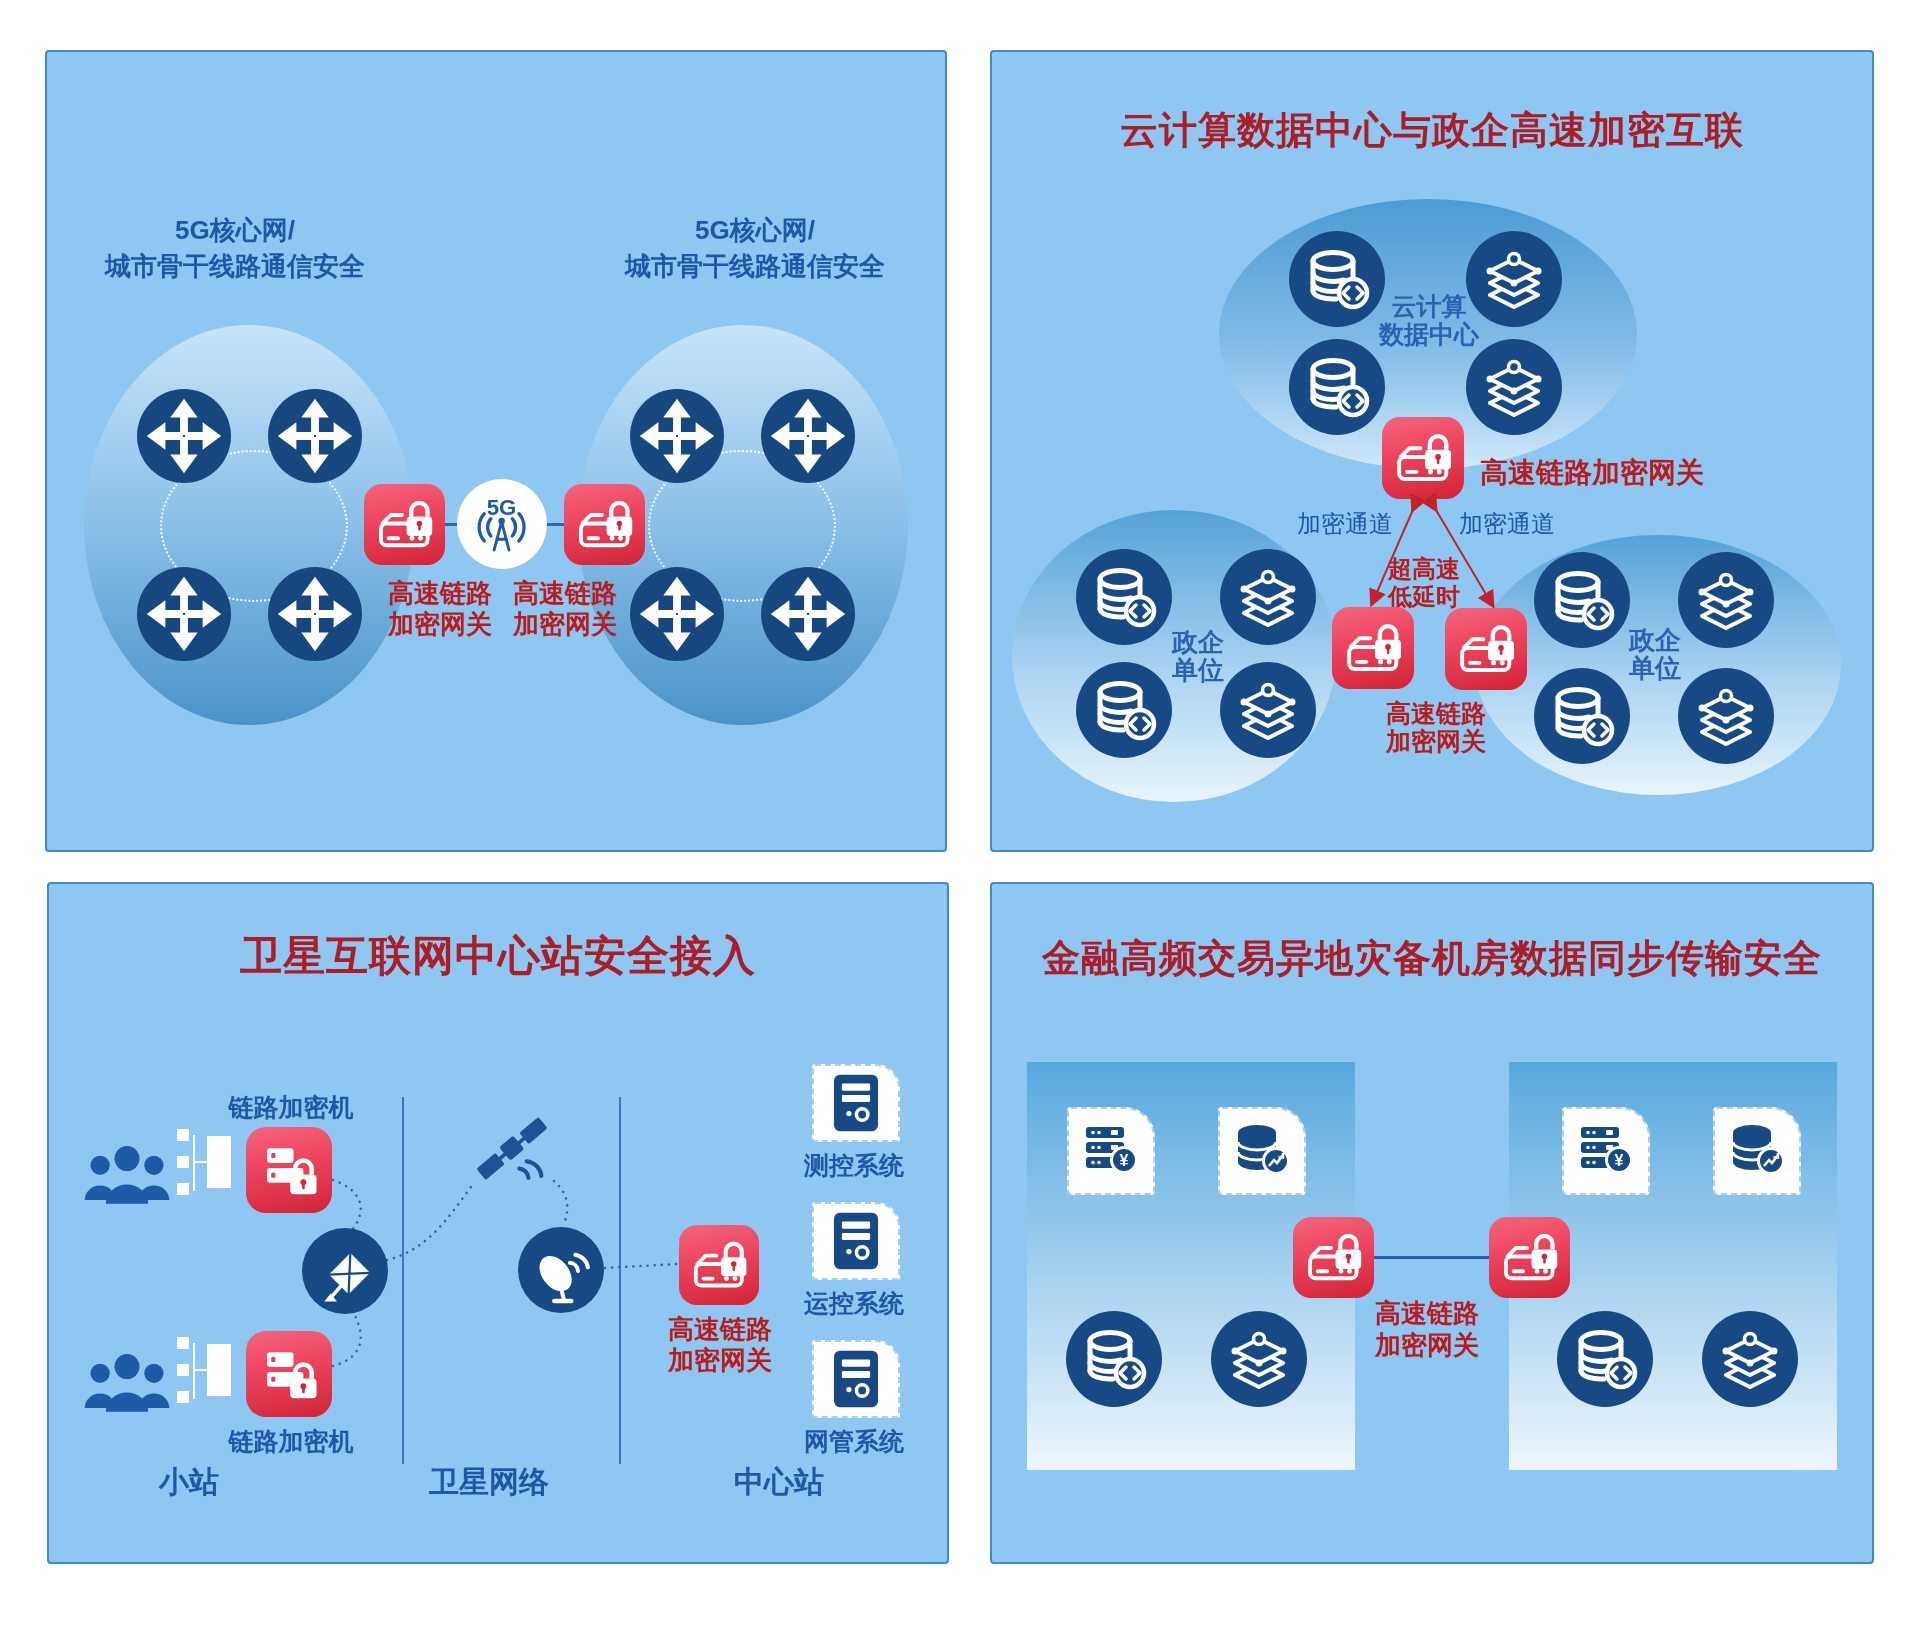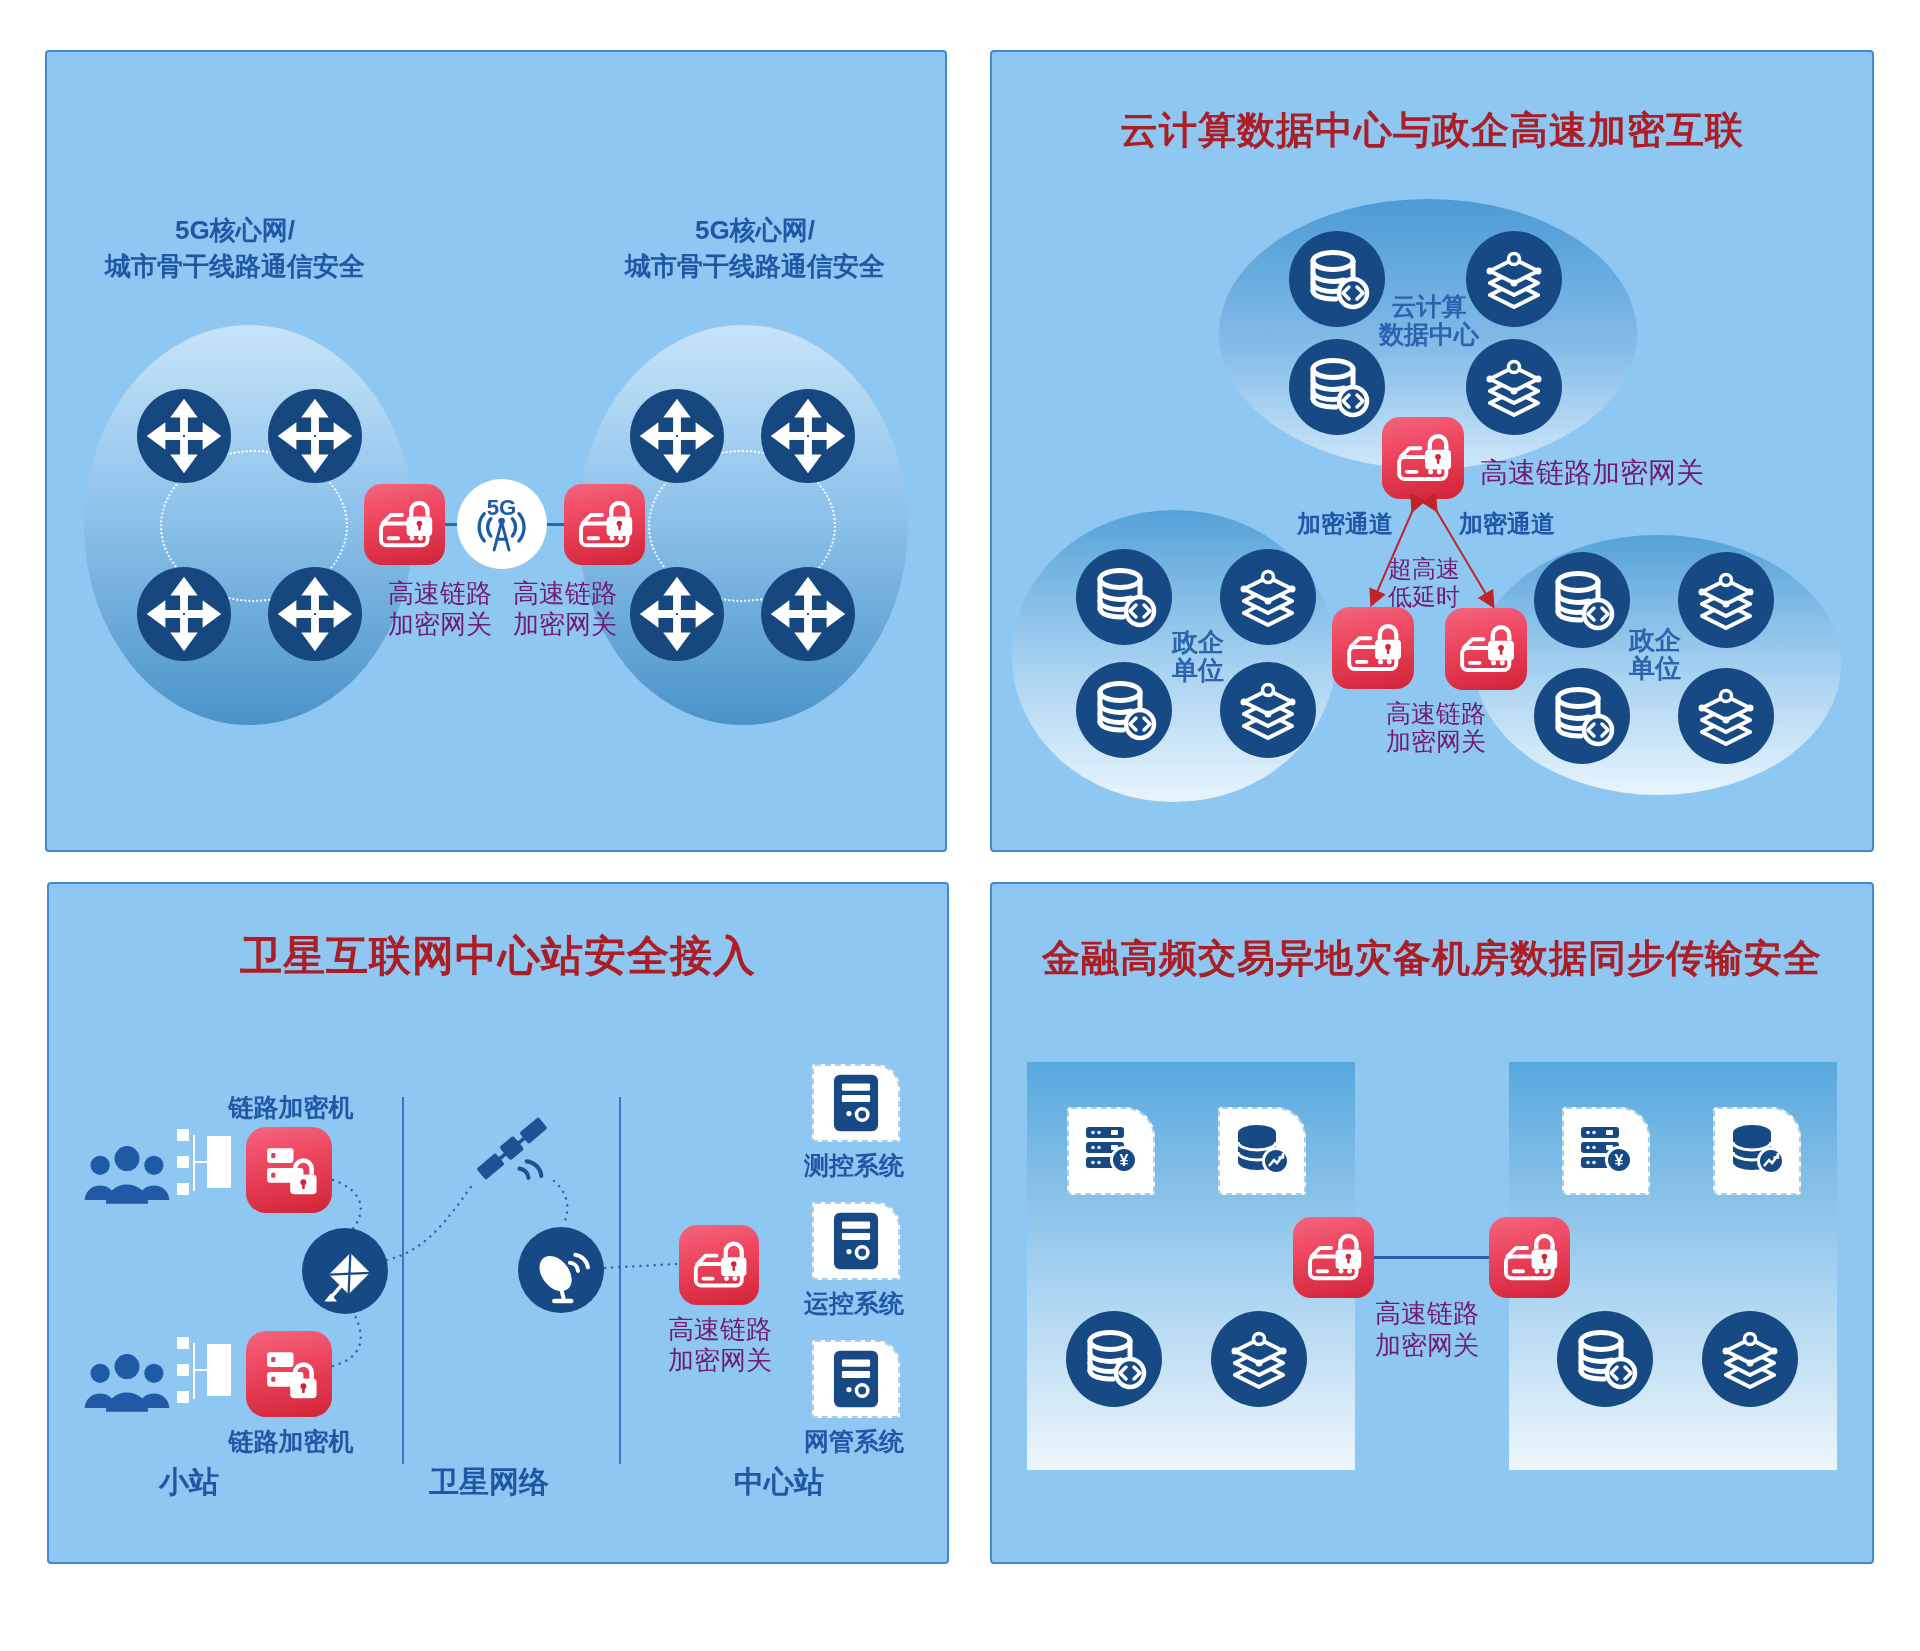--- a/index.html
+++ b/index.html
@@ -1,23 +1,23 @@
 <!DOCTYPE html>
 <html><head>
 <meta charset="utf-8">
 <style>
   html,body{margin:0;padding:0;background:#ffffff;}
   .canvas{position:relative;width:1920px;height:1651px;background:#ffffff;overflow:hidden;
           font-family:"Liberation Sans",sans-serif;}
   .panel{position:absolute;background:#8ec7f2;border:2px solid #4289ce;border-radius:4px;overflow:hidden;}
   .ptitle{position:absolute;left:0;right:0;text-align:center;font-weight:bold;color:#ab1e26;letter-spacing:1px;}
   .lbl{position:absolute;text-align:center;}
-  .blue{color:#1d57a6;font-weight:bold;}
+  .blue{color:#1d57a6;font-weight:normal;}
   .blue2{color:#2b63ae;font-weight:bold;}
-  .red{color:#701a75;font-weight:normal;}
+  .red{color:#b91c1c;font-weight:bold;}
   .blob{position:absolute;border-radius:50%;background:linear-gradient(180deg,#c6e4f9 0%,#8cc1ea 48%,#4a93c9 100%);}
   .ell-dark{position:absolute;border-radius:50%;background:linear-gradient(180deg,#4c9bd5 0%,#83bce8 55%,#cfe8fa 100%);}
   .ell-gov{position:absolute;border-radius:50%;background:linear-gradient(180deg,#55a2d8 0%,#a9d3f1 55%,#e8f4fc 100%);}
   .dotted-ring{position:absolute;border:2px dotted rgba(255,255,255,0.95);border-radius:50%;}
   .tile{position:absolute;border-radius:18px;background:linear-gradient(168deg,#f4657d 0%,#ee4660 40%,#d02336 100%);
         display:flex;align-items:center;justify-content:center;}
   .tile svg{width:92%;height:92%;}
   .icn{position:absolute;display:block;}
   .hub{position:absolute;background:#ffffff;border-radius:50%;display:flex;align-items:center;justify-content:center;}
   .hub svg{width:88%;height:88%;}

